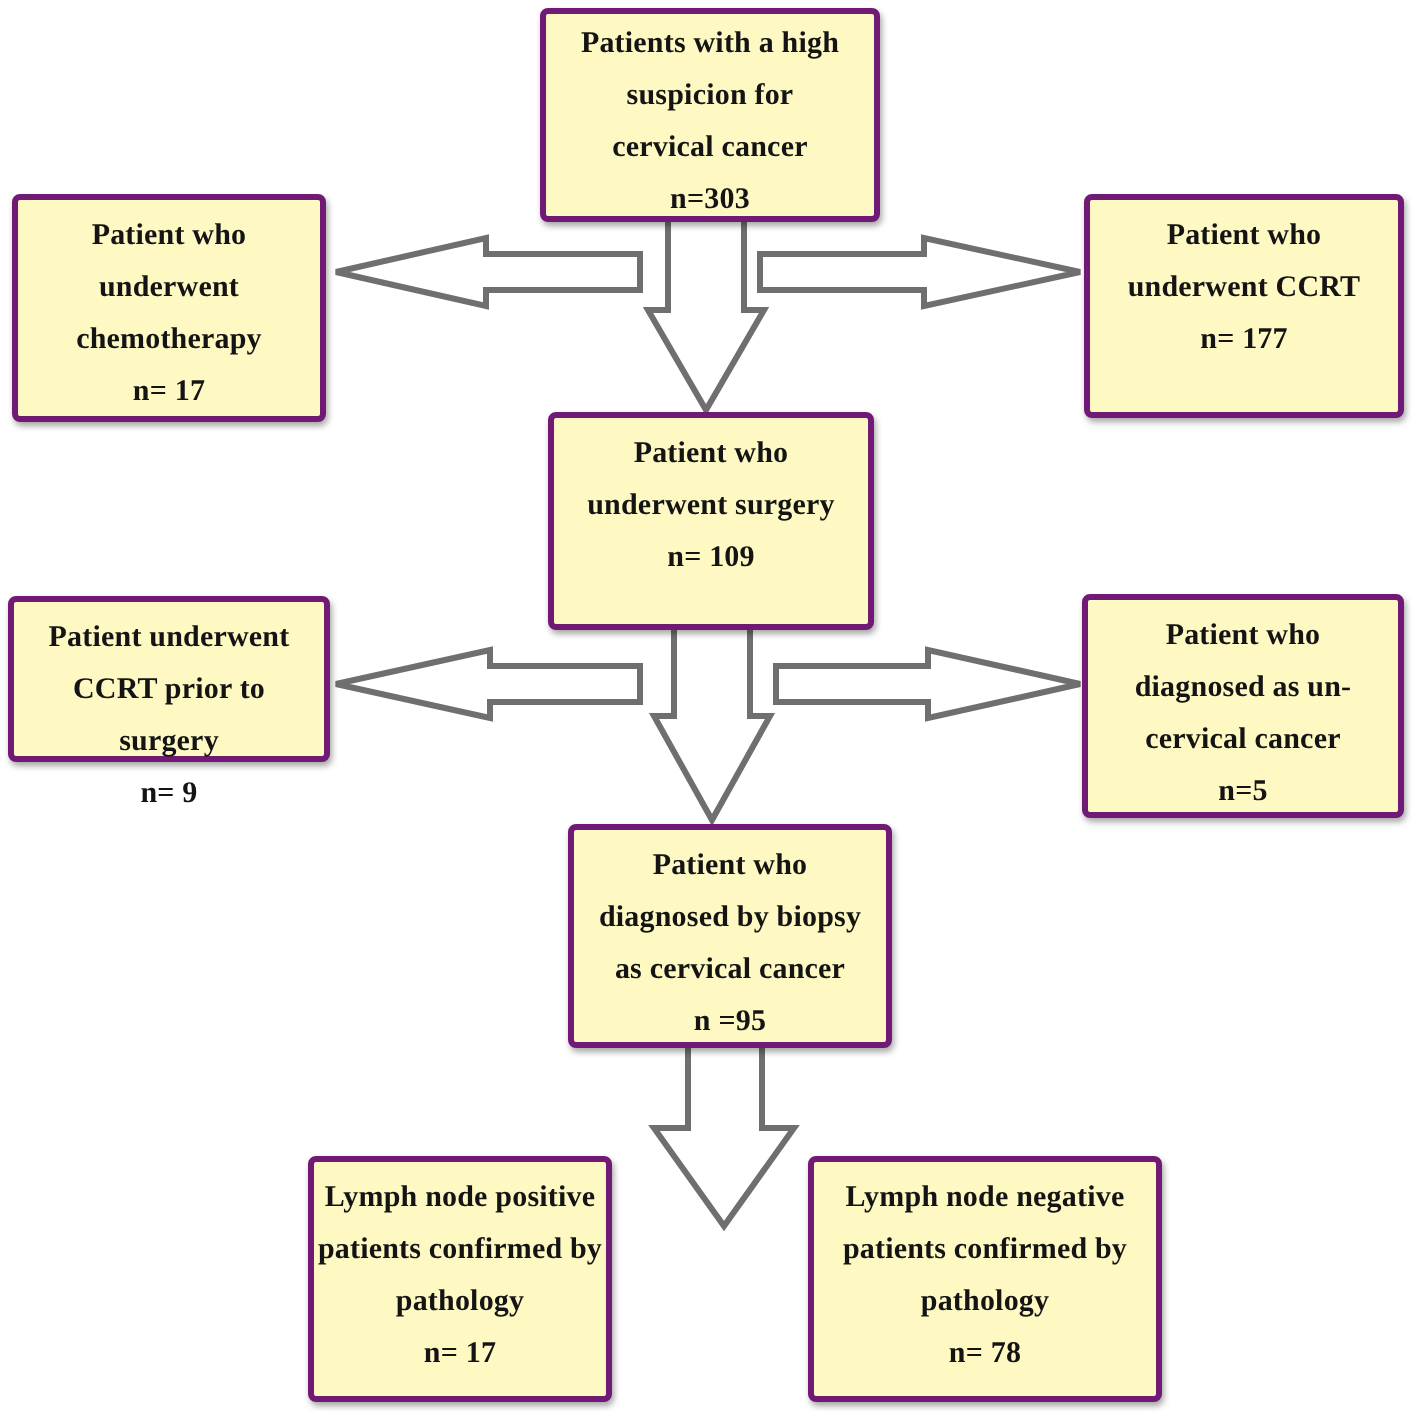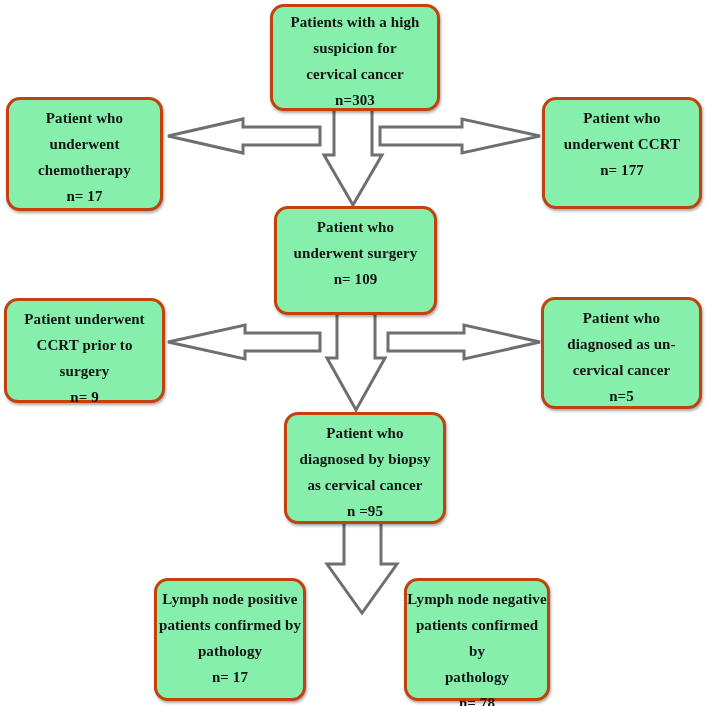--- a/index.html
+++ b/index.html
@@ -26,48 +26,48 @@
   .arrows-layer polygon {
     fill: #ffffff;
     stroke: #6f6f6f;
     stroke-width: 3;
     stroke-linejoin: miter;
   }
   .node {
     position: absolute;
     z-index: 1;
     box-sizing: border-box;
-    background: #86efac;
-    border: 3px solid #c2410c;
-    border-radius: 14px;
+    background: #fef9c3;
+    border: 3px solid #701a75;
+    border-radius: 4px;
     box-shadow: 1px 2px 3px rgba(0,0,0,0.35);
     text-align: center;
     padding-top: 5px;
   }
   .node .node-text {
     display: block;
     white-space: pre-line;
     font-weight: bold;
     font-size: 15px;
     line-height: 26px;
     color: #141414;
     letter-spacing: 0.1px;
   }
   .pad-sm { padding-top: 2px; }
 
   
   .n-suspicion    { left: 270px; top: 4px;   width: 170px; height: 107px; }
   .n-chemo        { left: 6px;   top: 97px;  width: 157px; height: 114px; }
   .n-ccrt         { left: 542px; top: 97px;  width: 160px; height: 112px; }
   .n-surgery      { left: 274px; top: 206px; width: 163px; height: 109px; }
-  .n-ccrt-prior   { left: 4px;   top: 298px; width: 161px; height: 105px; text-align: center; }
+  .n-ccrt-prior   { left: 4px;   top: 298px; width: 161px; height: 83px; text-align: center; }
   .n-non-cervical { left: 541px; top: 297px; width: 161px; height: 112px; }
   .n-biopsy       { left: 284px; top: 412px; width: 162px; height: 112px; }
   .n-ln-positive  { left: 154px; top: 578px; width: 152px; height: 123px; }
-  .n-ln-negative  { left: 404px; top: 578px; width: 146px; height: 123px; }
+  .n-ln-negative  { left: 404px; top: 578px; width: 177px; height: 123px; }
 </style>
 </head>
 <body>
 
 <div class="canvas">
 
   <svg class="arrows-layer" viewBox="0 0 709 706" xmlns="http://www.w3.org/2000/svg">
     <polygon points="334,108 372,108 372,155 382,155 353,205 324,155 334,155"></polygon>
     <polygon points="320,127 243,127 243,119 168,136 243,153 243,145 320,145"></polygon>
     <polygon points="380,127 462,127 462,119 540,136 462,153 462,145 380,145"></polygon>

